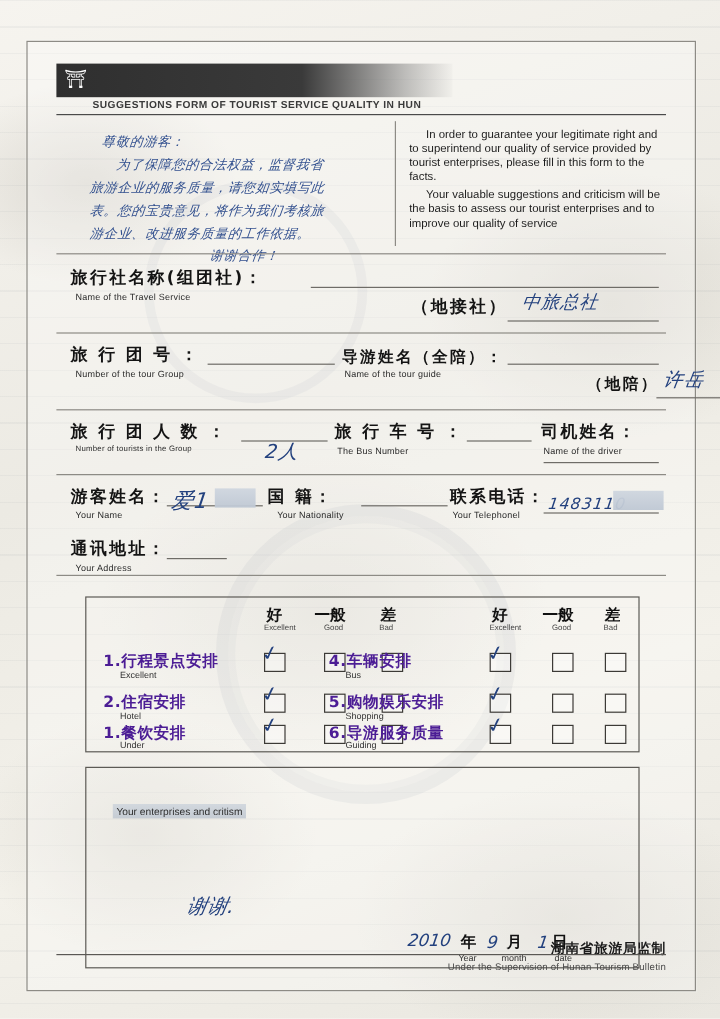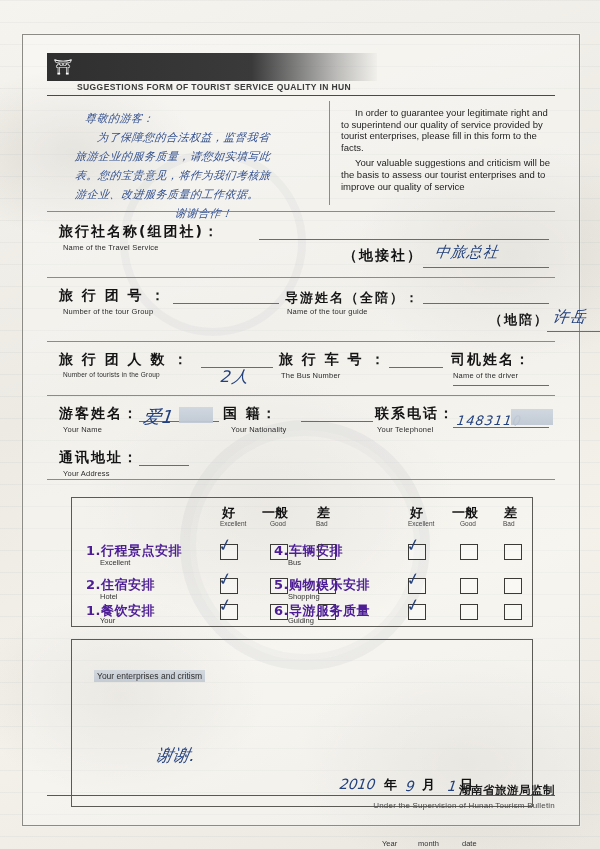--- a/index.html
+++ b/index.html
@@ -301,21 +301,20 @@
     position: absolute;
     font-family: "DejaVu Sans", "Liberation Sans", sans-serif;
     font-size: 13px;
     font-weight: bold;
     color: #111;
   }
   .d-en {
     position: absolute;
     font-size: 7.5px;
     color: #333;
-    margin-top: 45px;
   }
 
   
   .ftr-rule {
     position: absolute;
     left: 24px;
     top: 760px;
     width: 508px;
     height: 1px;
     background: #5a5854;
@@ -478,21 +477,21 @@
       <div class="chk" style="left:246px; top:46px"></div>
 
       <div class="r-cn" style="left:14px; top:78px">2.住宿安排</div>
       <div class="r-en" style="left:28px; top:94px">Hotel</div>
       <div class="chk" style="left:148px; top:80px"></div>
       <div class="tick" style="left:146px; top:74px">✓</div>
       <div class="chk" style="left:198px; top:80px"></div>
       <div class="chk" style="left:246px; top:80px"></div>
 
       <div class="r-cn" style="left:14px; top:104px">1.餐饮安排</div>
-      <div class="r-en" style="left:28px; top:118px">Your</div>
+      <div class="r-en" style="left:28px; top:118px">Under</div>
       <div class="chk" style="left:148px; top:106px"></div>
       <div class="tick" style="left:146px; top:100px">✓</div>
       <div class="chk" style="left:198px; top:106px"></div>
       <div class="chk" style="left:246px; top:106px"></div>
 
       <div class="r-cn" style="left:202px; top:44px">4.车辆安排</div>
       <div class="r-en" style="left:216px; top:60px">Bus</div>
       <div class="chk" style="left:336px; top:46px"></div>
       <div class="tick" style="left:334px; top:40px">✓</div>
       <div class="chk" style="left:388px; top:46px"></div>

